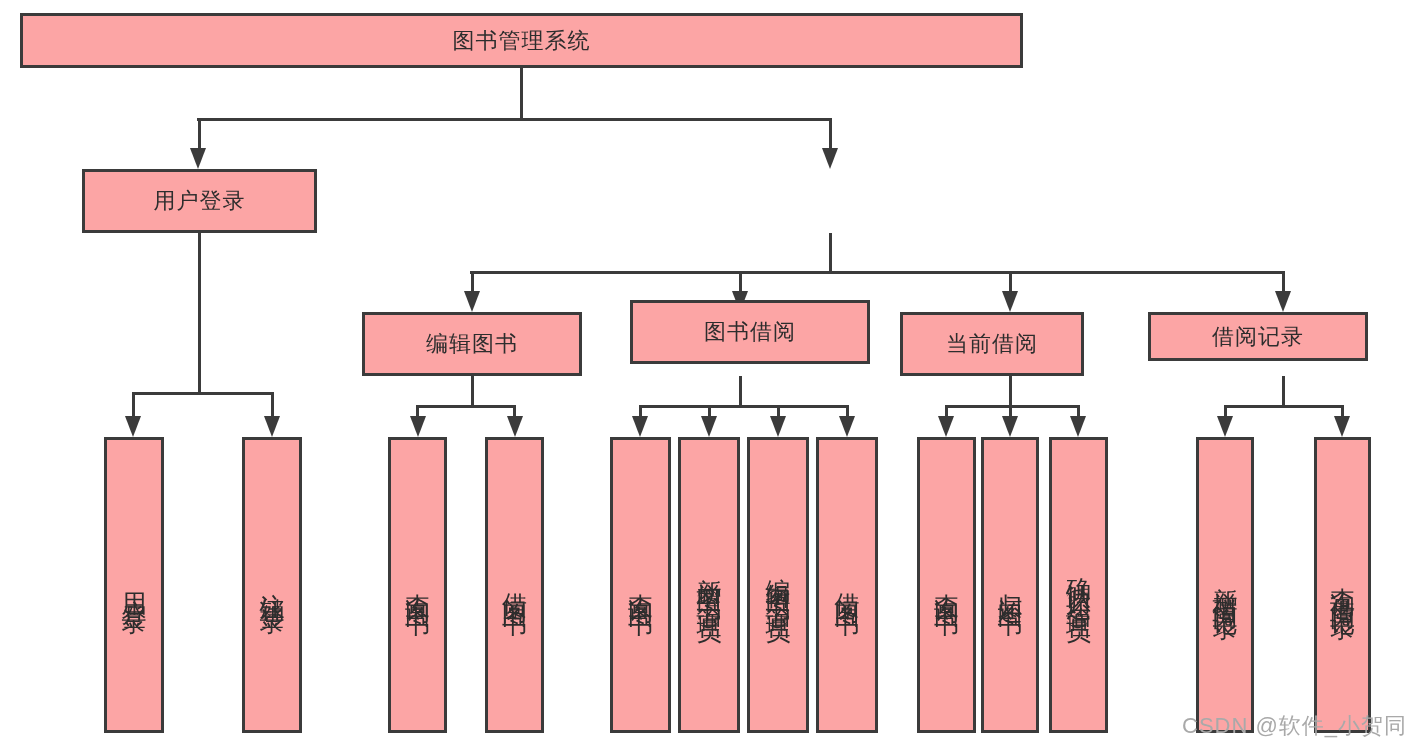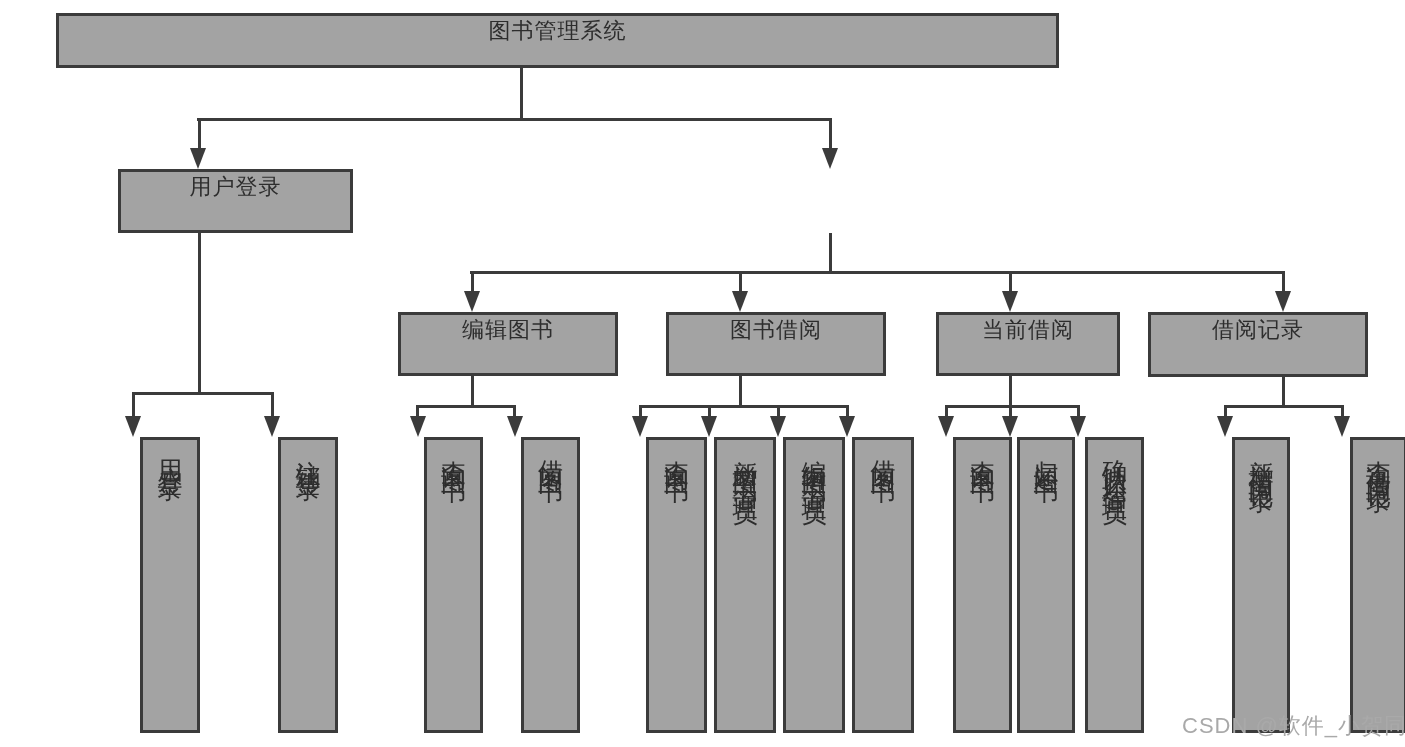--- a/index.html
+++ b/index.html
@@ -1,22 +1,22 @@
 <!DOCTYPE html>
 <html><head>
 <meta charset="utf-8">
 <style>
   html,body{margin:0;padding:0;background:#ffffff;}
   .canvas{
     position:relative;width:1405px;height:747px;background:#ffffff;
     font-family:"Liberation Sans",sans-serif;color:#2d2d2d;overflow:hidden;
   }
   .box{
-    position:absolute;box-sizing:border-box;border:3px solid #3b3b3b;background:#a3a3a3;
-    display:flex;justify-content:center;margin-left:36px;
+    position:absolute;box-sizing:border-box;border:3px solid #3b3b3b;background:#fca5a5;
+    display:flex;align-items:center;justify-content:center;
   }
   .lbl{font-size:22px;letter-spacing:1px;white-space:nowrap;}
   .leaf .vlbl{
     writing-mode:vertical-rl;text-orientation:mixed;
     font-size:25px;letter-spacing:6px;line-height:1.15;white-space:nowrap;
   }
   .hl,.vl{position:absolute;background:#3b3b3b;}
   .hl{height:3px;}
   .vl{width:3px;}
   .ah{
@@ -63,27 +63,27 @@
   <div class="vl" style="left:739px;top:271px;height:21px;"></div>
   <div class="ah" style="left:732px;top:291px;"></div>
   <div class="vl" style="left:1009px;top:271px;height:21px;"></div>
   <div class="ah" style="left:1002px;top:291px;"></div>
   <div class="vl" style="left:1282px;top:271px;height:21px;"></div>
   <div class="ah" style="left:1275px;top:291px;"></div>
 
   <div class="box" style="left:362px;top:312px;width:220px;height:64px;">
     <span class="lbl">编辑图书</span>
   </div>
-  <div class="box" style="left:630px;top:312px;width:220px;height:64px;font-family:Liberation Serif, serif;">
+  <div class="box" style="left:630px;top:300px;width:240px;height:64px;font-family:Liberation Serif, serif;">
     <span class="lbl">图书借阅</span>
   </div>
   <div class="box" style="left:900px;top:312px;width:184px;height:64px;">
     <span class="lbl">当前借阅</span>
   </div>
-  <div class="box" style="left:1112px;top:312px;width:220px;height:65px;">
+  <div class="box" style="left:1148px;top:312px;width:220px;height:49px;">
     <span class="lbl">借阅记录</span>
   </div>
 
   <div class="vl" style="left:471px;top:376px;height:32px;"></div>
   <div class="hl" style="left:416px;top:405px;width:100px;"></div>
   <div class="vl" style="left:416px;top:405px;height:12px;"></div>
   <div class="ah" style="left:410px;top:416px;"></div>
   <div class="vl" style="left:513px;top:405px;height:12px;"></div>
   <div class="ah" style="left:507px;top:416px;"></div>
 

